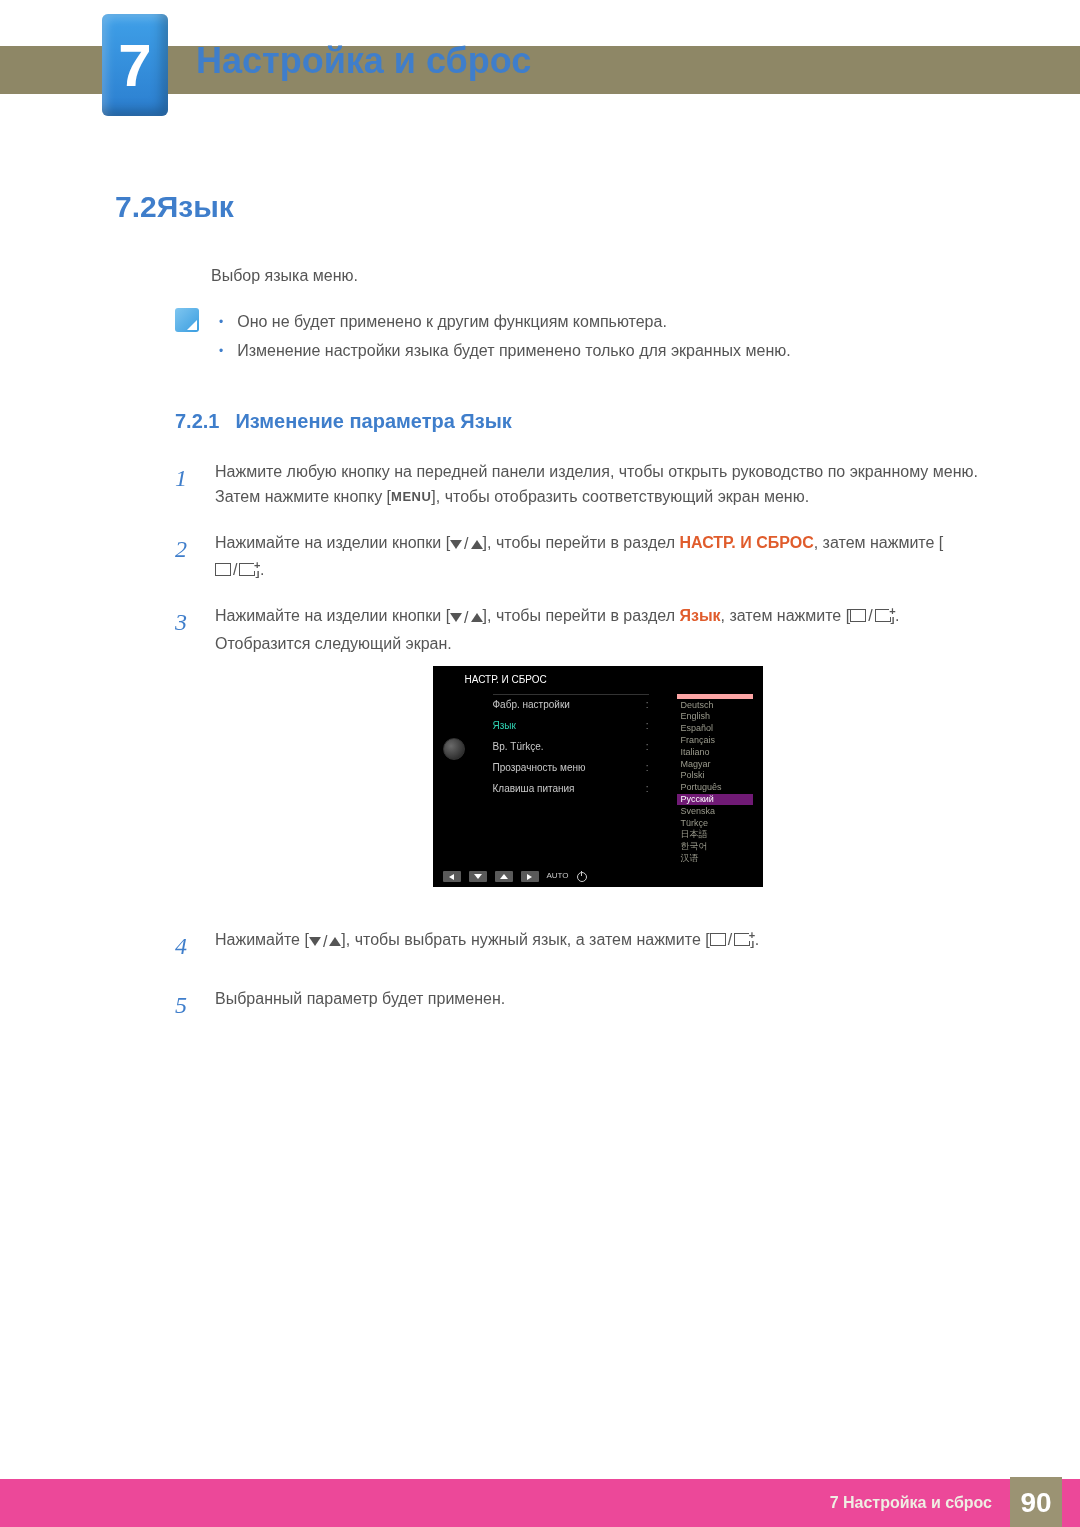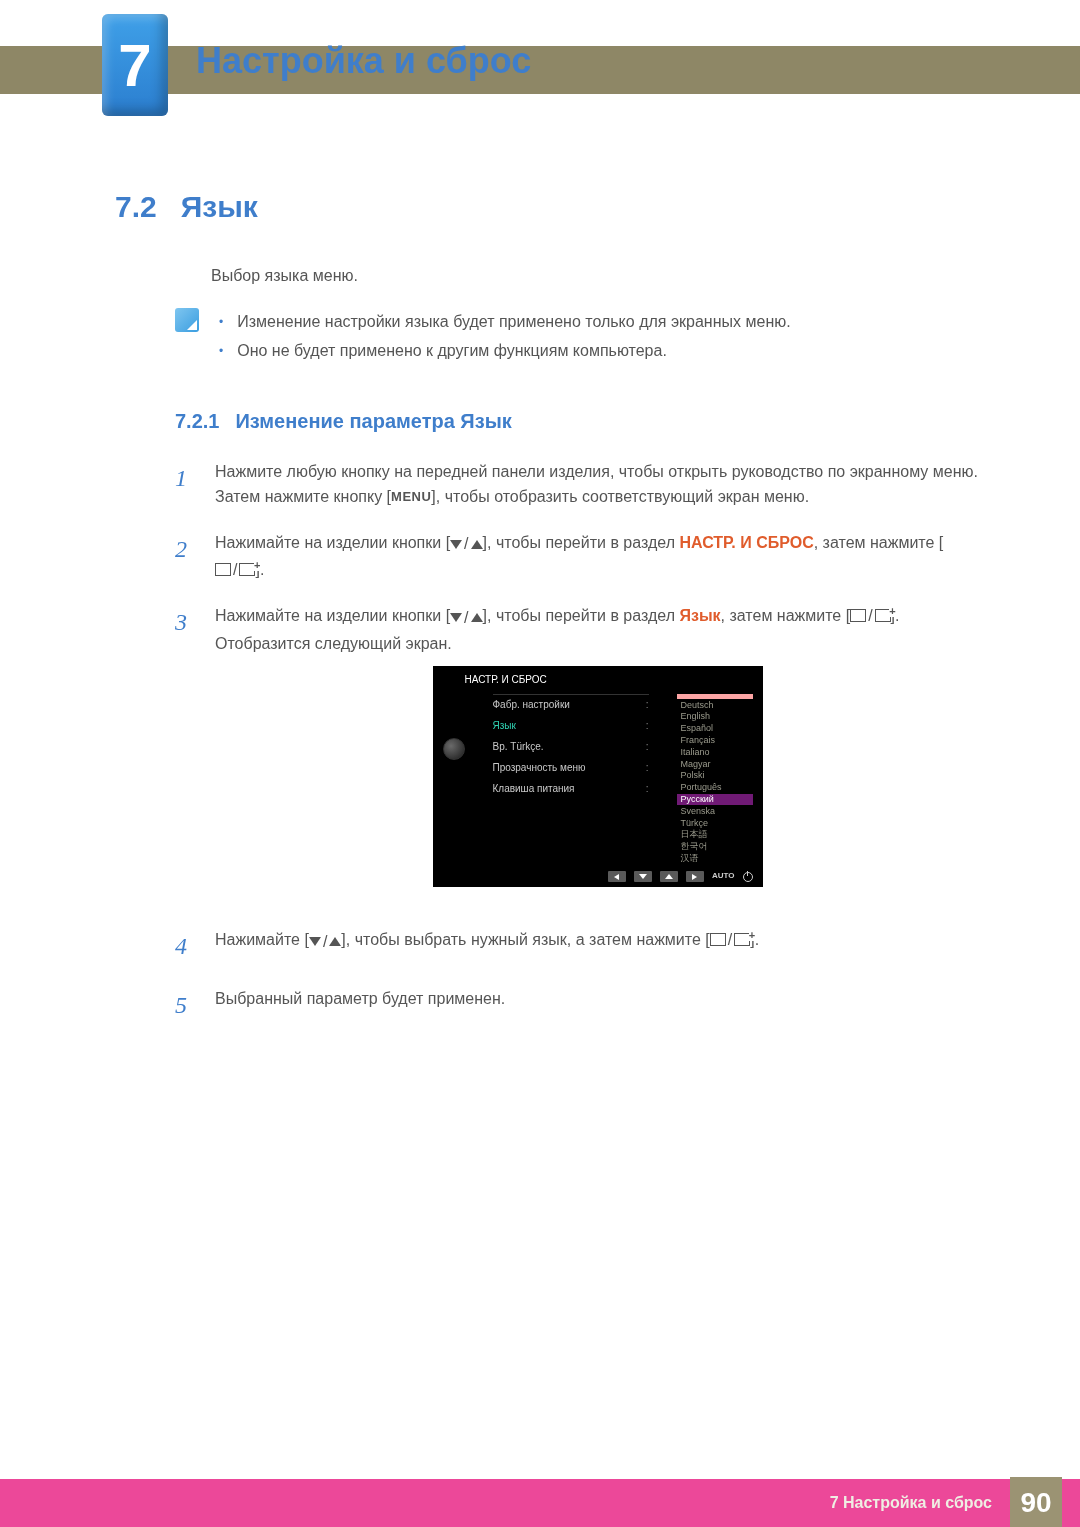--- a/index.html
+++ b/index.html
@@ -45,21 +45,20 @@
   }
   .content {
     position: absolute;
     top: 190px;
     left: 115px;
     right: 100px;
   }
   .sec-row {
     display: flex;
     align-items: baseline;
-    gap: 24px;
     margin-bottom: 40px;
   }
   .sec-num {
     font-size: 30px;
     font-weight: bold;
     color: #3f7ecb;
   }
   .sec-title {
     font-size: 30px;
     font-weight: bold;
@@ -240,25 +239,23 @@
     font-size: 9px;
     line-height: 1.2;
   }
   .osd-right .lang.selected {
     background: #701a75;
     color: #fff;
   }
   .osd-footer {
     margin-top: 6px;
     display: flex;
-    justify-content: flex-end;
     gap: 8px;
     align-items: center;
     padding-bottom: 2px;
-    font-weight: bold;
   }
   .osd-btn {
     width: 18px;
     height: 11px;
     background: #5a5a5a;
     display: flex;
     align-items: center;
     justify-content: center;
     border-radius: 1px;
   }
@@ -334,22 +331,22 @@
   <div class="sec-row">
     <div class="sec-num">7.2</div>
     <div class="sec-title">Язык</div>
   </div>
 
   <div class="body-text">Выбор языка меню.</div>
 
   <div class="note-block">
     <div class="note-icon"></div>
     <ul class="note-list">
+      <li>Оно не будет применено к другим функциям компьютера.</li>
       <li>Изменение настройки языка будет применено только для экранных меню.</li>
-      <li>Оно не будет применено к другим функциям компьютера.</li>
     </ul>
   </div>
 
   <div class="subsec-row">
     <div class="subsec-num">7.2.1</div>
     <div class="subsec-title">Изменение параметра Язык</div>
   </div>
 
   <div class="steps">
 

